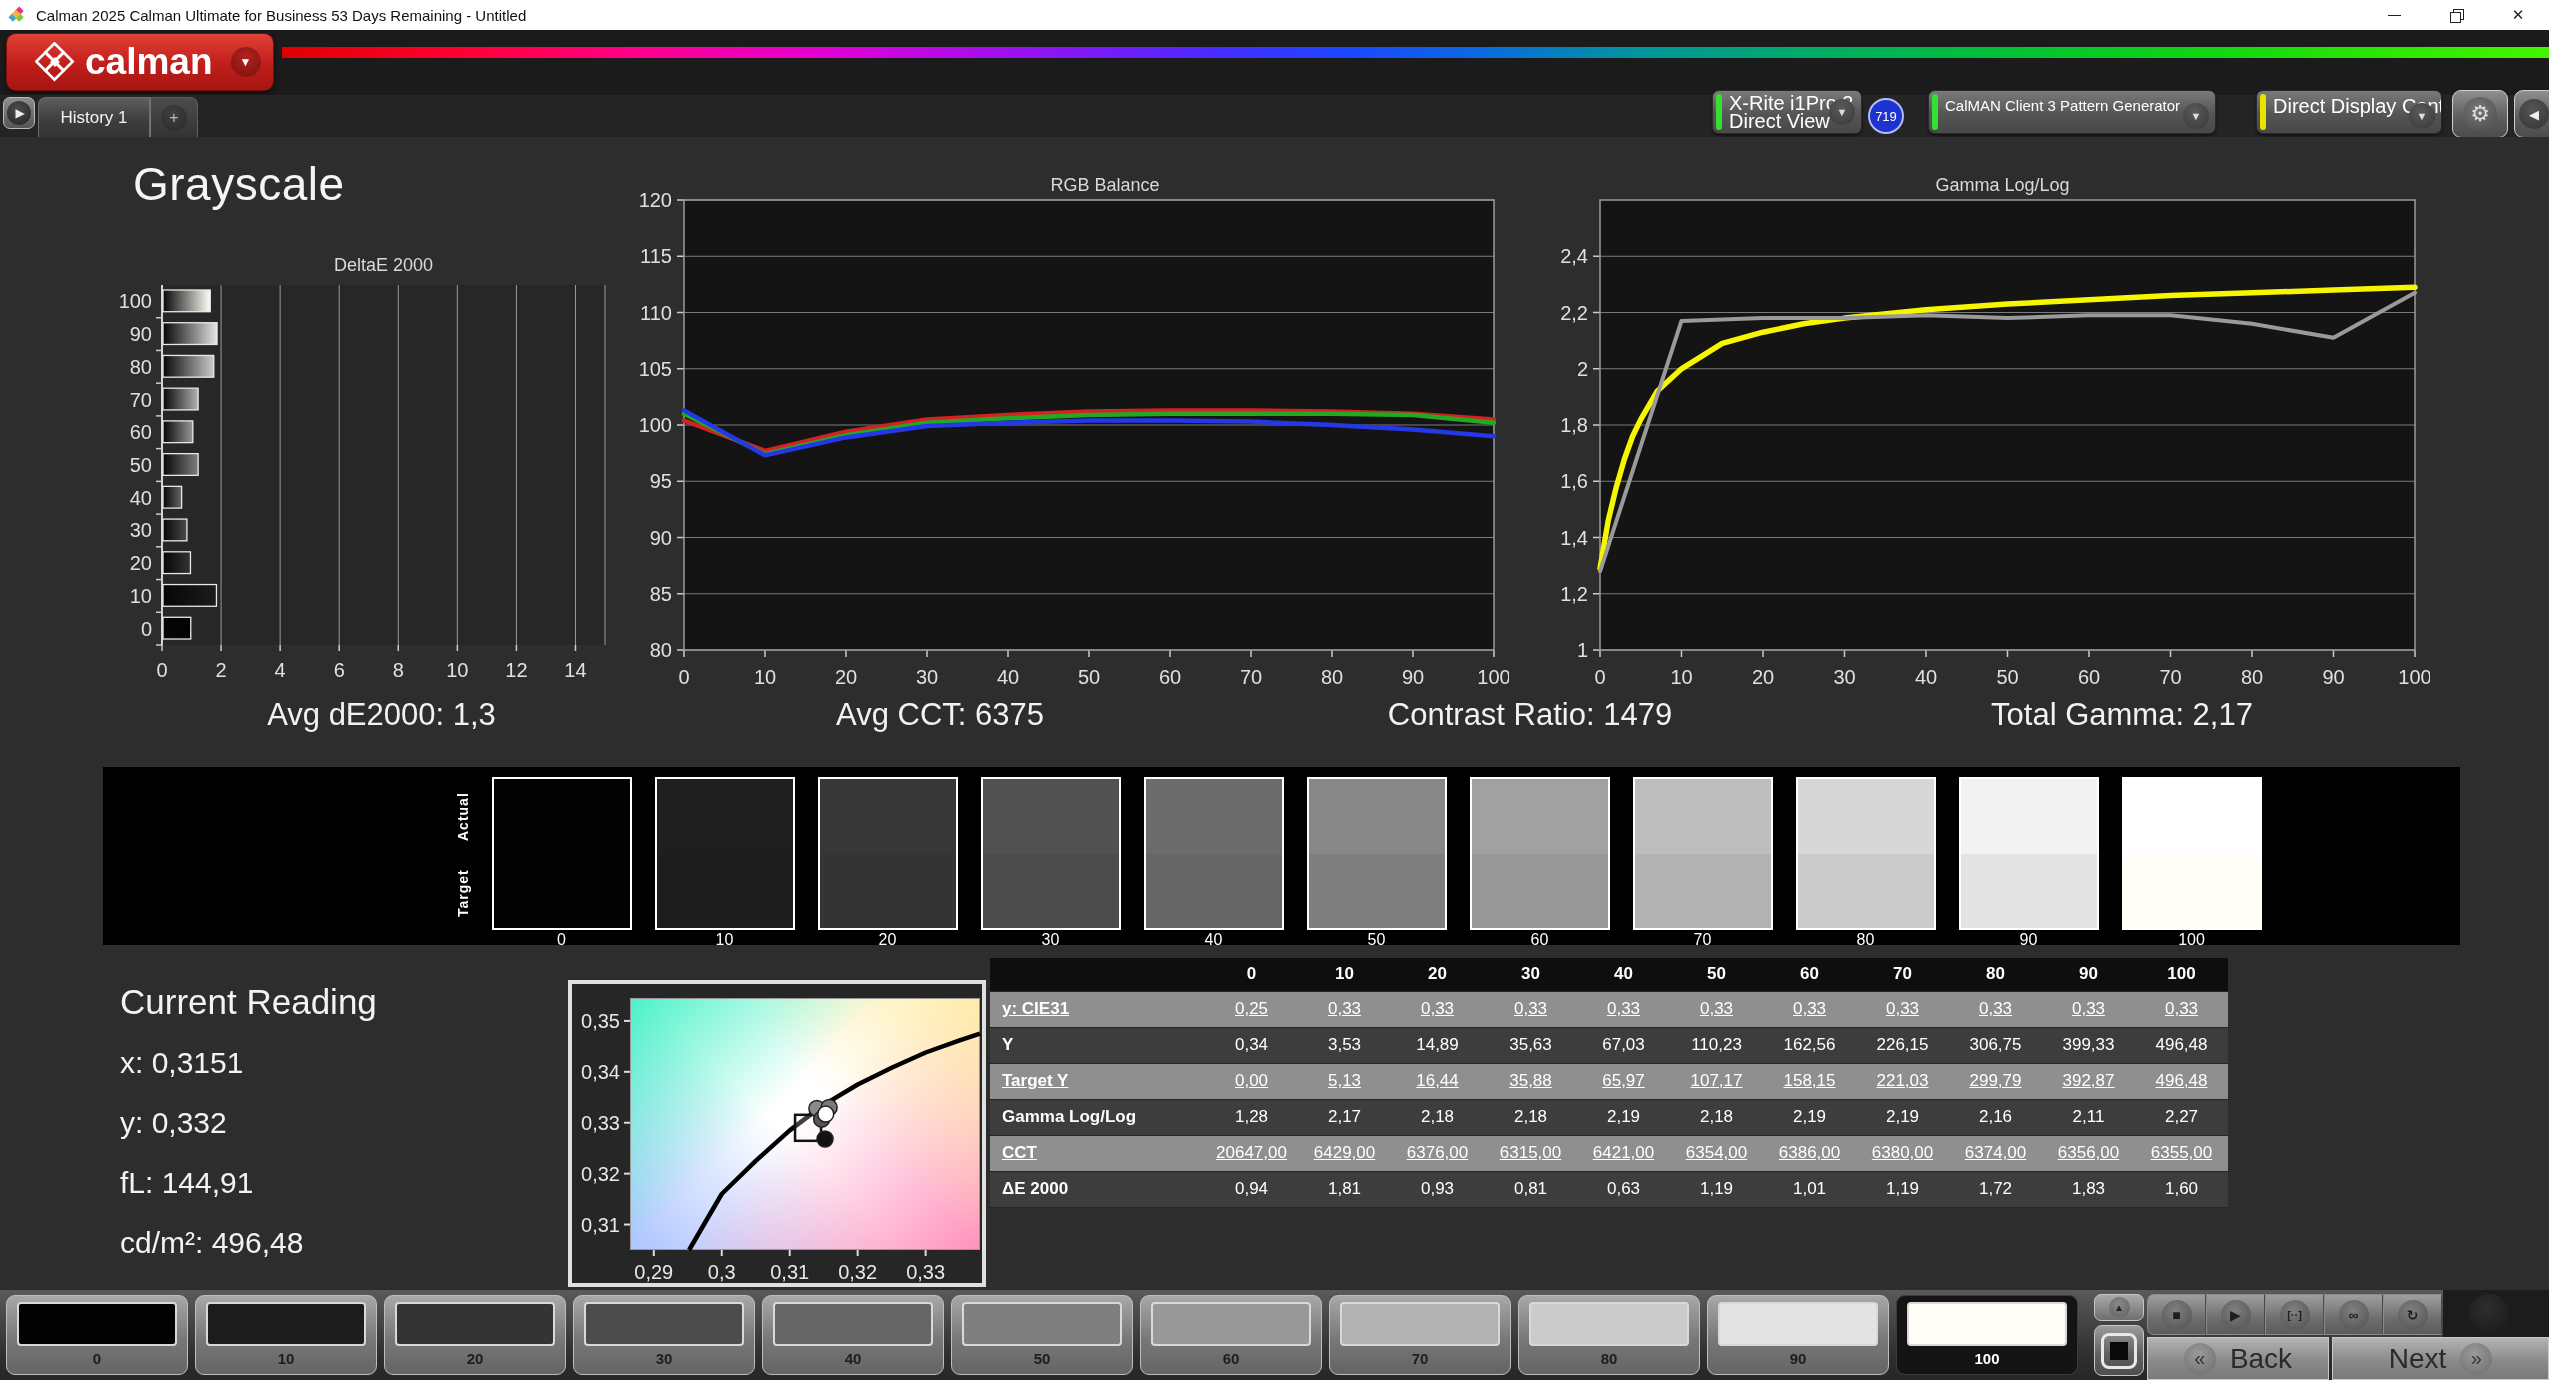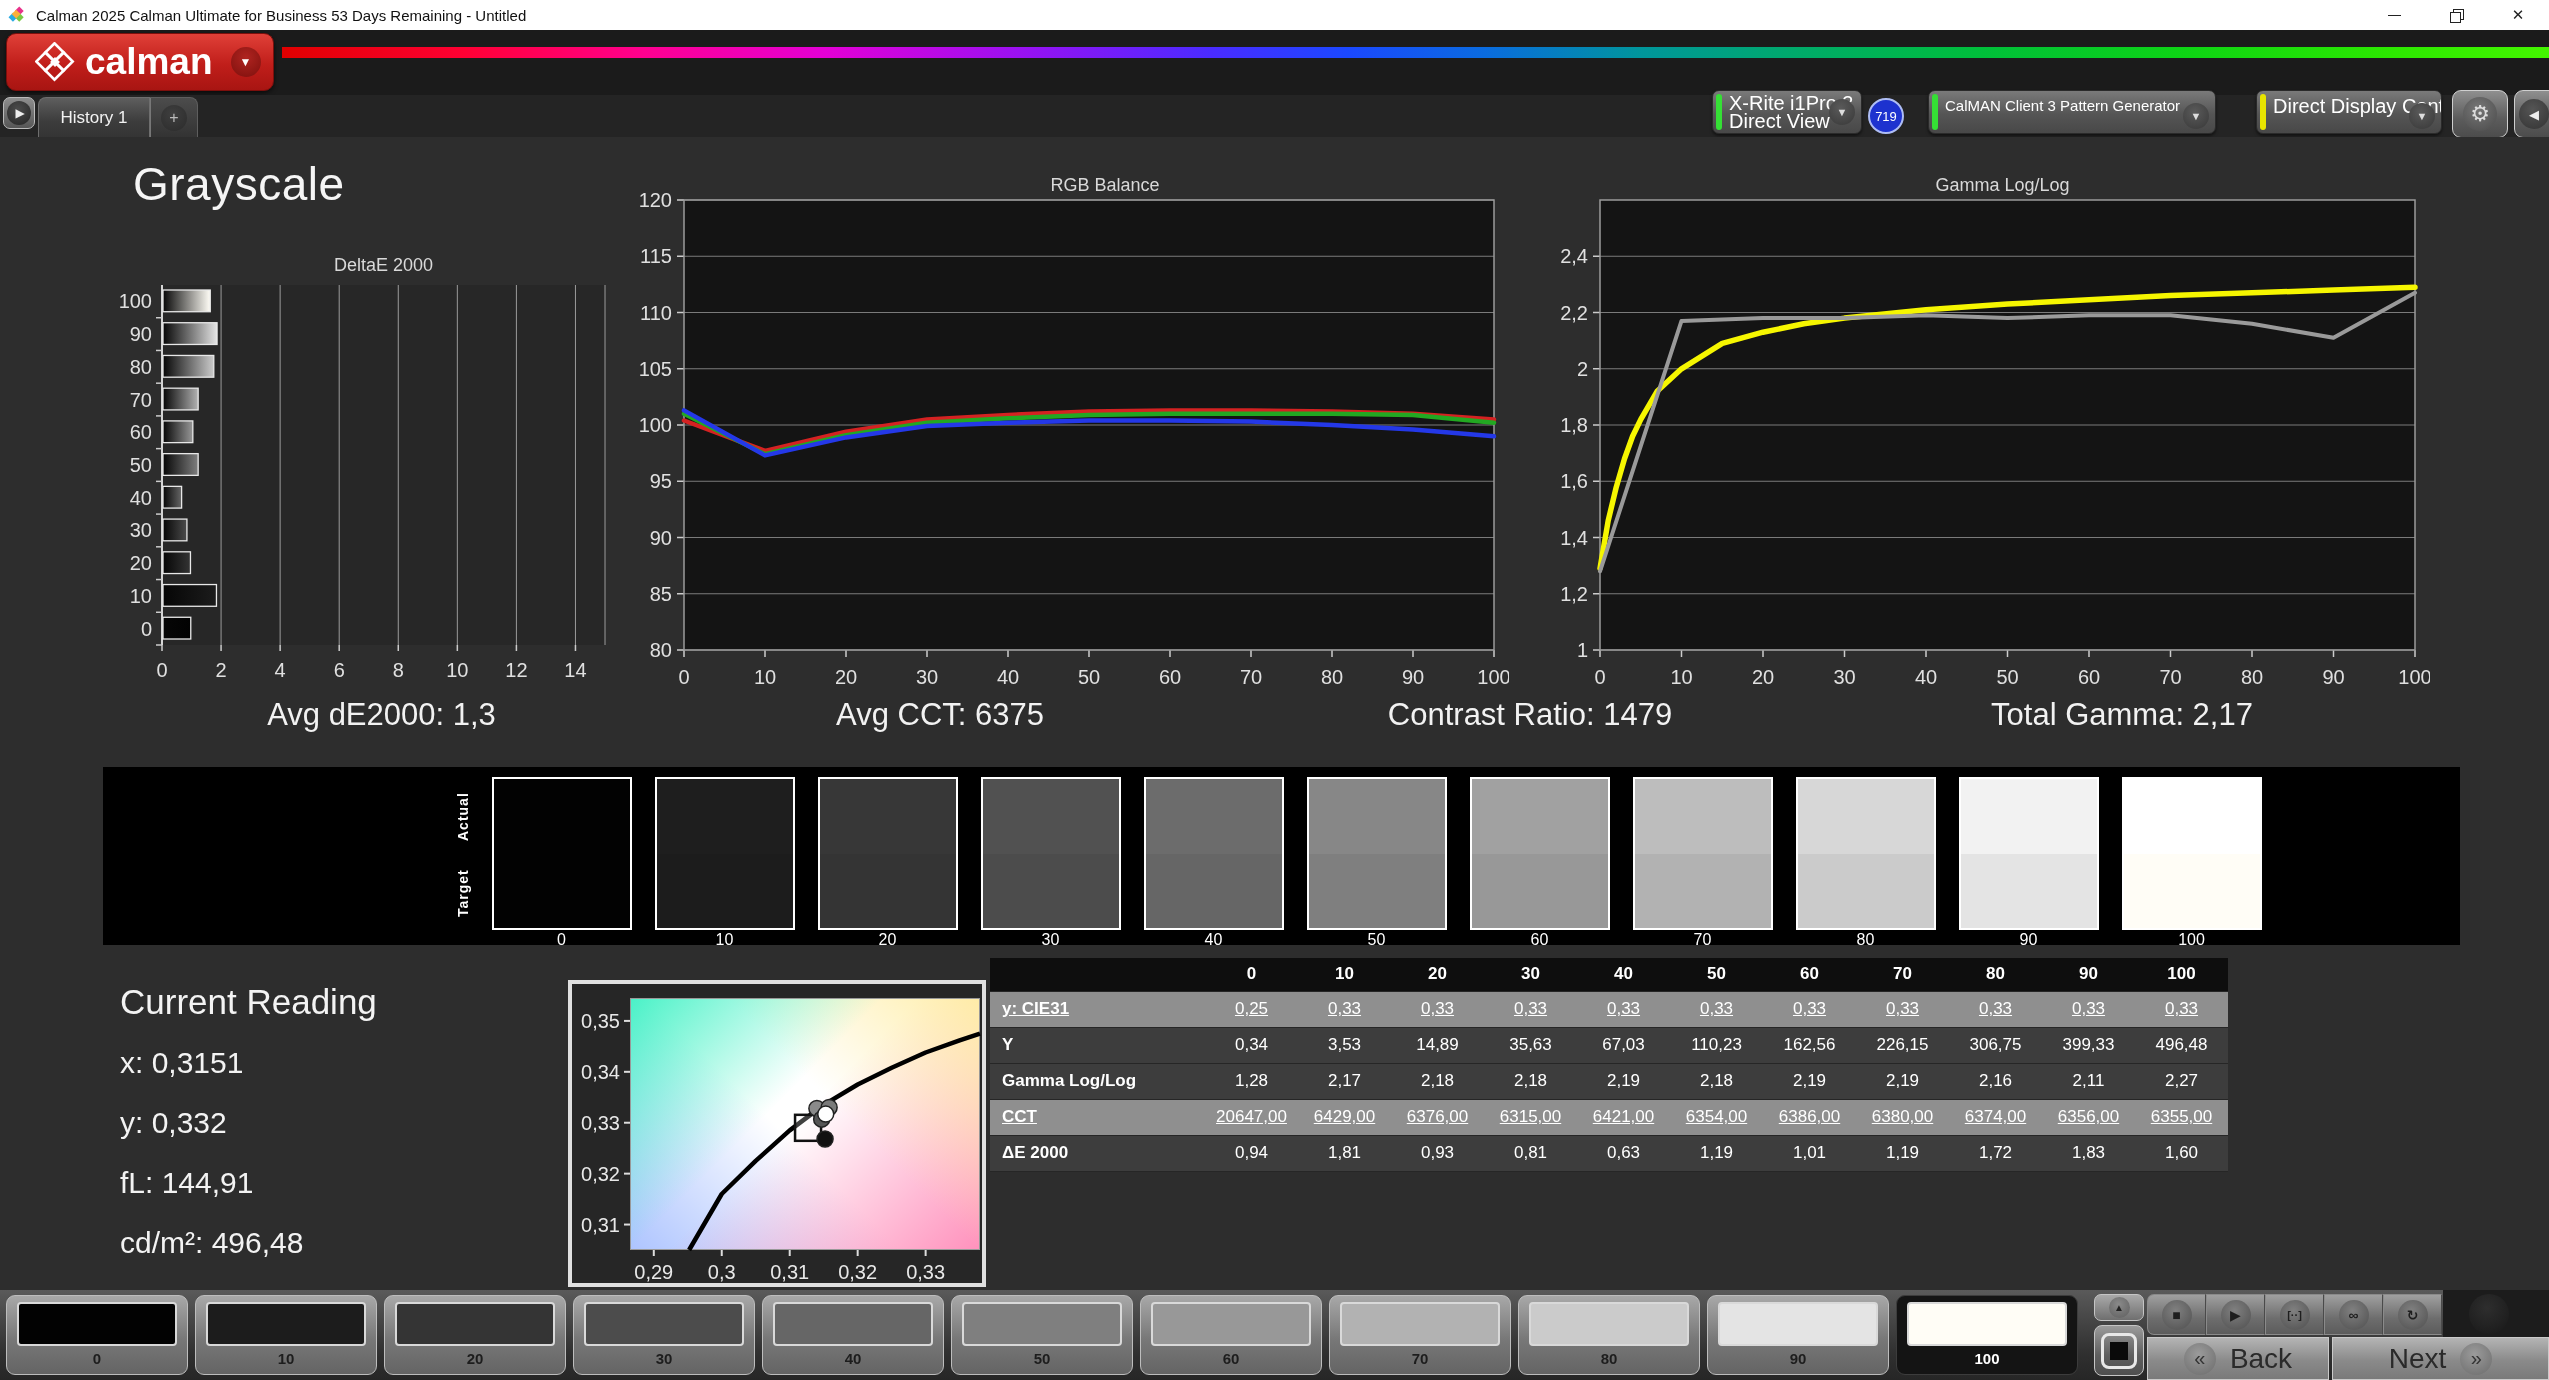--- a/index.html
+++ b/index.html
@@ -582,20 +582,34 @@
             <td>14,89</td>
             <td>35,63</td>
             <td>67,03</td>
             <td>110,23</td>
             <td>162,56</td>
             <td>226,15</td>
             <td>306,75</td>
             <td>399,33</td>
             <td>496,48</td>
           </tr>
+          <tr class="shade-light">
+            <td class="rowlabel">Target Y</td>
+            <td>0,00</td>
+            <td>5,13</td>
+            <td>16,44</td>
+            <td>35,88</td>
+            <td>65,97</td>
+            <td>107,17</td>
+            <td>158,15</td>
+            <td>221,03</td>
+            <td>299,79</td>
+            <td>392,87</td>
+            <td>496,48</td>
+          </tr>
           <tr class="shade-dark">
             <td class="rowlabel">Gamma Log/Log</td>
             <td>1,28</td>
             <td>2,17</td>
             <td>2,18</td>
             <td>2,18</td>
             <td>2,19</td>
             <td>2,18</td>
             <td>2,19</td>
             <td>2,19</td>

